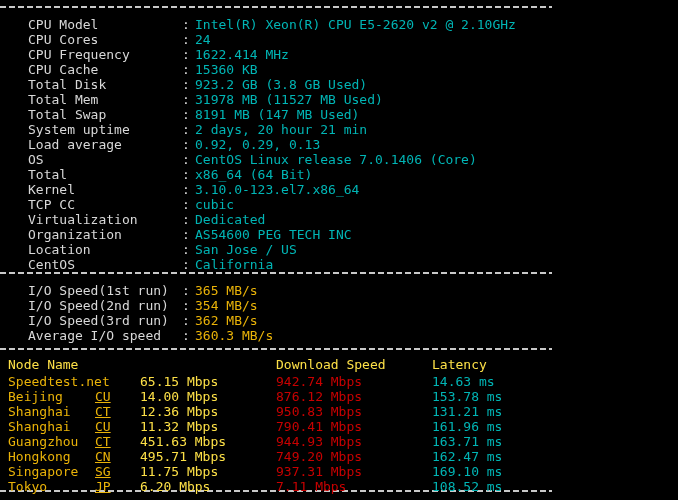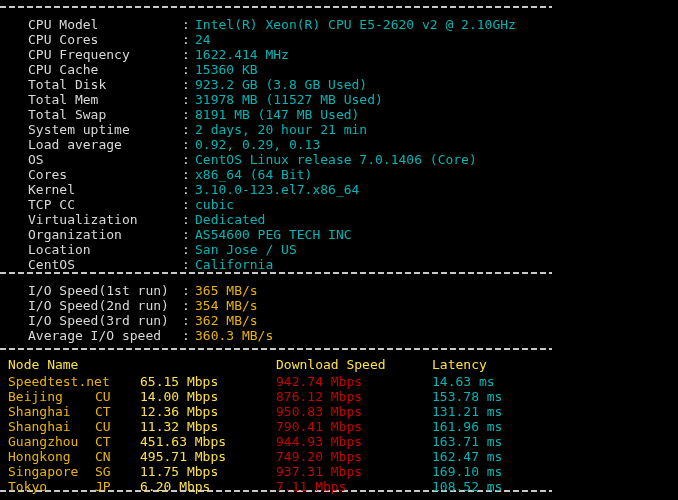--- a/index.html
+++ b/index.html
@@ -108,21 +108,21 @@
   .val   { position: absolute; left: 195px; white-space: pre; }
 
   .c-cyan   { color: #00b5b5; }
   .c-yellow { color: #eab308; }
   .c-green  { color: #fde047; }
   .c-red    { color: #c80000; }
   .c-white  { color: #fde047; }
 
   .row { position: absolute; left: 0; width: 100%; height: 15px; font-size: 13px; line-height: 15px; }
   .col-node  { position: absolute; left: 8px;   white-space: pre; }
-  .col-isp   { position: absolute; left: 95px;  white-space: pre; }
+  .col-isp   { position: absolute; left: 95px;  white-space: pre; text-decoration: underline; }
   .col-up    { position: absolute; left: 140px; white-space: pre; }
   .col-down  { position: absolute; left: 276px; white-space: pre; }
   .col-lat   { position: absolute; left: 432px; white-space: pre; }
 </style>
 </head>
 <body>
 
 <div id="watermarks">
     <div class="wm" style="left: 90px; top: 62px;">
       <div class="wm-logo"><svg viewBox="0 0 58 62" xmlns="http://www.w3.org/2000/svg">
@@ -284,21 +284,21 @@
       <div class="line" style="top: 17px;"><span class="lbl">CPU Model</span><span class="colon">:</span><span class="val c-cyan">Intel(R) Xeon(R) CPU E5-2620 v2 @ 2.10GHz</span></div>
       <div class="line" style="top: 32px;"><span class="lbl">CPU Cores</span><span class="colon">:</span><span class="val c-cyan">24</span></div>
       <div class="line" style="top: 47px;"><span class="lbl">CPU Frequency</span><span class="colon">:</span><span class="val c-cyan">1622.414 MHz</span></div>
       <div class="line" style="top: 62px;"><span class="lbl">CPU Cache</span><span class="colon">:</span><span class="val c-cyan">15360 KB</span></div>
       <div class="line" style="top: 77px;"><span class="lbl">Total Disk</span><span class="colon">:</span><span class="val c-cyan">923.2 GB (3.8 GB Used)</span></div>
       <div class="line" style="top: 92px;"><span class="lbl">Total Mem</span><span class="colon">:</span><span class="val c-cyan">31978 MB (11527 MB Used)</span></div>
       <div class="line" style="top: 107px;"><span class="lbl">Total Swap</span><span class="colon">:</span><span class="val c-cyan">8191 MB (147 MB Used)</span></div>
       <div class="line" style="top: 122px;"><span class="lbl">System uptime</span><span class="colon">:</span><span class="val c-cyan">2 days, 20 hour 21 min</span></div>
       <div class="line" style="top: 137px;"><span class="lbl">Load average</span><span class="colon">:</span><span class="val c-cyan">0.92, 0.29, 0.13</span></div>
       <div class="line" style="top: 152px;"><span class="lbl">OS</span><span class="colon">:</span><span class="val c-cyan">CentOS Linux release 7.0.1406 (Core)</span></div>
-      <div class="line" style="top: 167px;"><span class="lbl">Cores</span><span class="colon">:</span><span class="val c-cyan">x86_64 (64 Bit)</span></div>
+      <div class="line" style="top: 167px;"><span class="lbl">Total</span><span class="colon">:</span><span class="val c-cyan">x86_64 (64 Bit)</span></div>
       <div class="line" style="top: 182px;"><span class="lbl">Kernel</span><span class="colon">:</span><span class="val c-cyan">3.10.0-123.el7.x86_64</span></div>
       <div class="line" style="top: 197px;"><span class="lbl">TCP CC</span><span class="colon">:</span><span class="val c-cyan">cubic</span></div>
       <div class="line" style="top: 212px;"><span class="lbl">Virtualization</span><span class="colon">:</span><span class="val c-cyan">Dedicated</span></div>
       <div class="line" style="top: 227px;"><span class="lbl">Organization</span><span class="colon">:</span><span class="val c-cyan">AS54600 PEG TECH INC</span></div>
       <div class="line" style="top: 242px;"><span class="lbl">Location</span><span class="colon">:</span><span class="val c-cyan">San Jose / US</span></div>
       <div class="line" style="top: 257px;"><span class="lbl">CentOS</span><span class="colon">:</span><span class="val c-cyan">California</span></div>
     </div>
   <div id="iospeed">
       <div class="line" style="top: 283px;"><span class="lbl">I/O Speed(1st run)</span><span class="colon">:</span><span class="val c-yellow">365 MB/s</span></div>
       <div class="line" style="top: 298px;"><span class="lbl">I/O Speed(2nd run)</span><span class="colon">:</span><span class="val c-yellow">354 MB/s</span></div>

